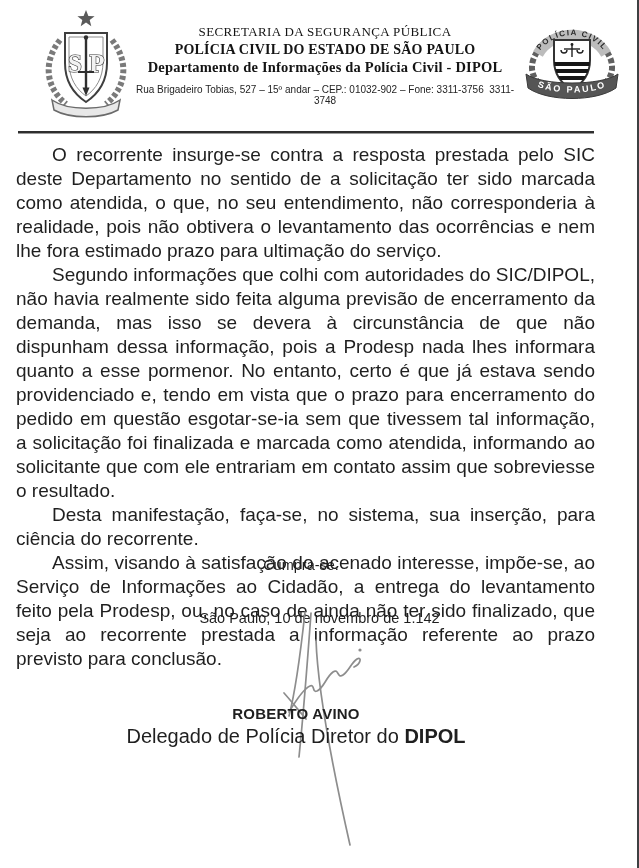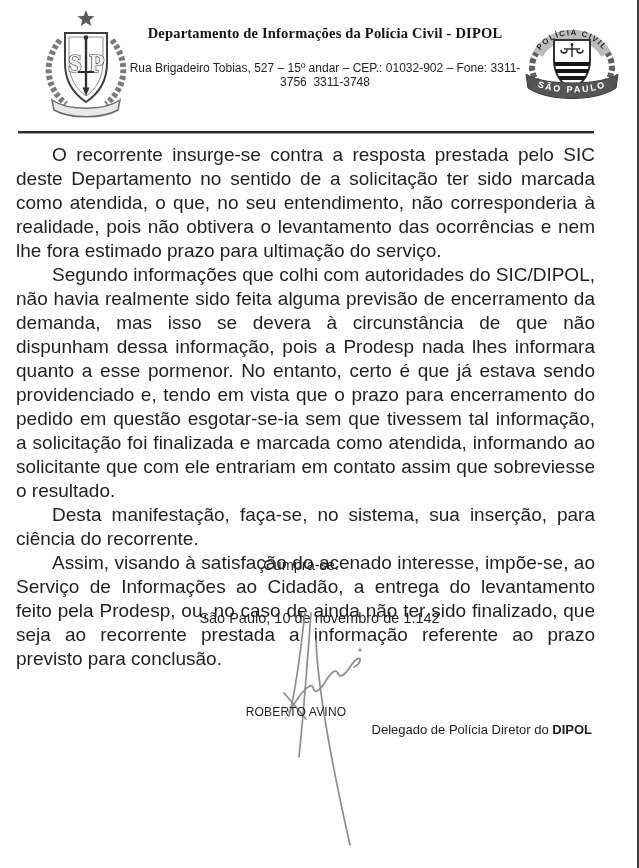--- a/index.html
+++ b/index.html
@@ -17,22 +17,22 @@
   .emblem-left { position:absolute; left:36px; top:8px; }
   .emblem-right { position:absolute; left:516px; top:12px; }
   .header-center {
     position:absolute; left:125px; top:24px; width:400px;
     text-align:center; font-family:"Liberation Serif", serif; color:#141414;
   }
   .h-line1 { font-size:13px; letter-spacing:0.4px; }
   .h-line2 { font-size:14px; font-weight:bold; margin-top:2px; letter-spacing:0.2px; }
   .h-line3 { font-size:14.5px; font-weight:bold; margin-top:1px; letter-spacing:0.2px; }
   .h-address {
-    font-family:"Liberation Sans", sans-serif; font-size:12px;
-    margin-top:19px; color:#242424; white-space:pre-wrap;
+    font-family:"Liberation Sans", sans-serif; font-size:10px;
+    margin-top:8px; color:#242424; white-space:pre-wrap;
   }
   .rule {
     position:absolute; left:18px; top:131px; width:576px; height:3px;
     background:linear-gradient(to bottom, #2e2e2e 0 55%, #9a9a9a 55% 100%);
   }
   
   .body-text {
     position:absolute; left:16px; top:143px; width:579px;
     text-align:justify; font-size:19px; line-height:24px;
   }
@@ -41,22 +41,22 @@
     position:absolute; left:4px; top:557px; width:594px;
     text-align:center; font-size:14.5px;
   }
   .dateline {
     position:absolute; left:0; top:610px; width:639px;
     text-align:center; font-size:14.5px;
   }
   .signer {
     position:absolute; left:0; top:705px; width:592px; text-align:center;
   }
-  .signer-name { font-size:12px; font-weight:normal; letter-spacing:0.2px; }
-  .signer-title { font-size:13px; margin-top:3px;text-align:right; }
+  .signer-name { font-size:15px; font-weight:bold; letter-spacing:0.2px; }
+  .signer-title { font-size:20px; margin-top:3px; }
   .signature-svg { position:absolute; left:248px; top:598px; }
 </style>
 </head>
 <body>
 
 <div class="page">
 
   <svg class="emblem-left" width="100" height="110" viewBox="0 0 100 110">
     <path d="M50,2 L52.4,8.1 L58.6,8.2 L53.7,12.1 L55.3,18.3 L50,14.6 L44.7,18.3 L46.3,12.1 L41.4,8.2 L47.6,8.1 Z" fill="#5a5a5a"></path>
     <path d="M24,32 C8,52 8,78 30,96" fill="none" stroke="#7a7a7a" stroke-width="6" stroke-dasharray="4 2.4"></path>
@@ -68,20 +68,22 @@
     <g>
       <circle cx="50" cy="29.5" r="2.2" fill="#2f2f2f"></circle>
       <line x1="50" y1="31" x2="50" y2="80" stroke="#2f2f2f" stroke-width="2.4"></line>
       <line x1="42" y1="64" x2="58" y2="64" stroke="#2f2f2f" stroke-width="2"></line>
       <path d="M50,88 L46.5,79.5 L53.5,79.5 Z" fill="#2f2f2f"></path>
     </g>
     <path d="M16,92 C32,103 68,103 84,92 L82,102 C66,111 34,111 18,102 Z" fill="#e8e8e8" stroke="#6a6a6a" stroke-width="1.5"></path>
   </svg>
 
   <div class="header-center">
+    <div class="h-line1">SECRETARIA DA SEGURANÇA PÚBLICA</div>
+    <div class="h-line2">POLÍCIA CIVIL DO ESTADO DE SÃO PAULO</div>
     <div class="h-line3">Departamento de Informações da Polícia Civil - DIPOL</div>
     <div class="h-address">Rua Brigadeiro Tobias, 527 – 15º andar – CEP.: 01032-902 – Fone: 3311-3756  3311-3748</div>
   </div>
 
   <svg class="emblem-right" width="112" height="92" viewBox="0 0 112 92">
     <defs>
       <path id="pc-arc" d="M22,42 A38,34 0 0 1 90,42"></path>
       <path id="pc-banner-path" d="M18,73 C36,83 76,83 94,73"></path>
       <clipPath id="pc-shield-clip">
         <path d="M38,28 L74,28 L74,48 C74,62 66,72 56,78 C46,72 38,62 38,48 Z"></path>

